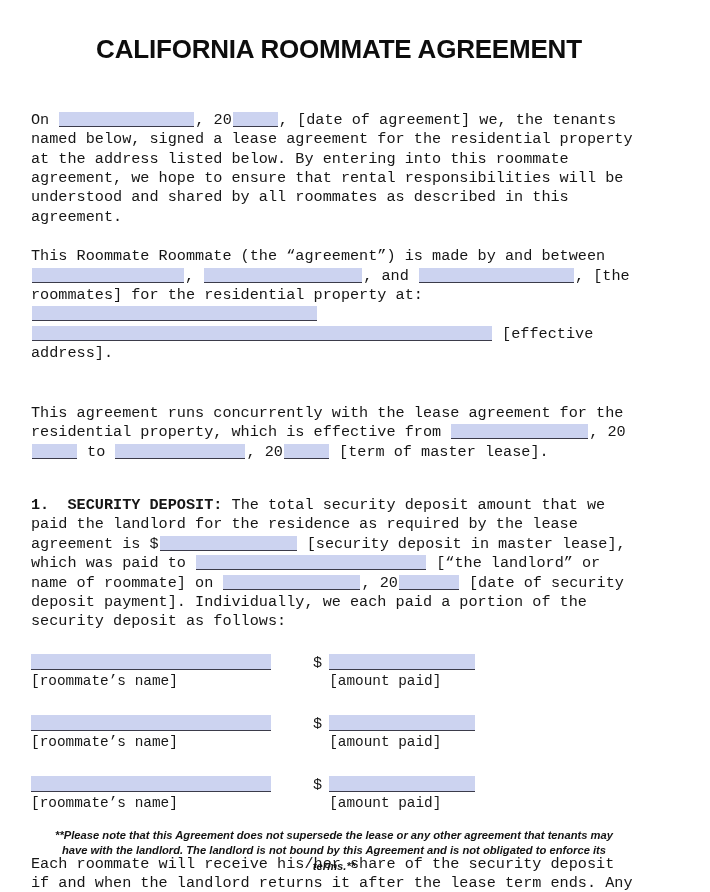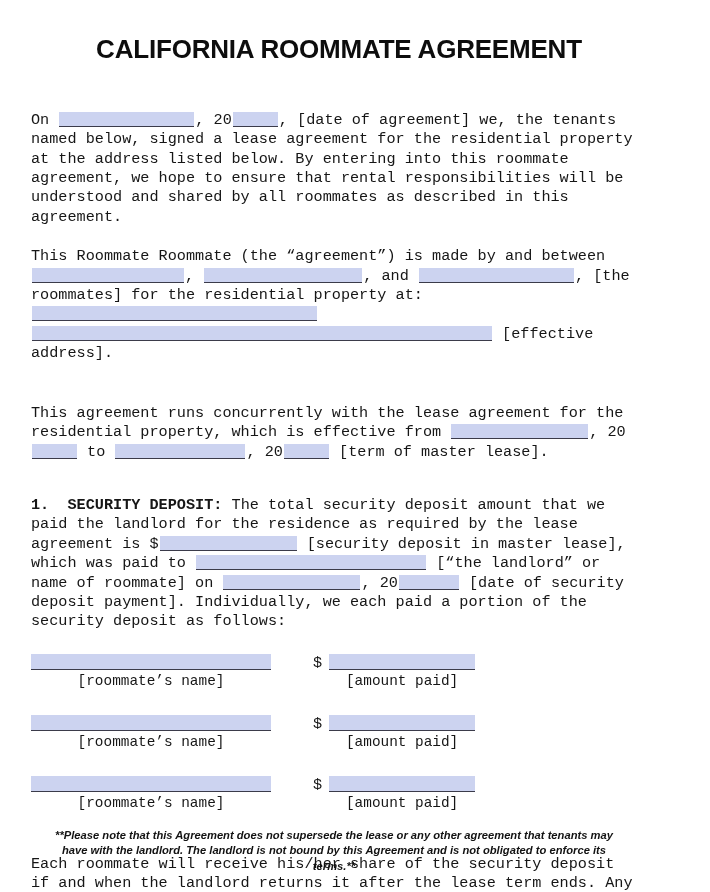--- a/index.html
+++ b/index.html
@@ -89,21 +89,21 @@
   .field-line {
     background: #ccd3f0;
     border-bottom: 1.8px solid #3b3b4a;
     height: 15px;
   }
   .field-name { width: 240px; }
   .field-amt  { width: 146px; }
   .field-cap {
     font-size: 14.4px;
     line-height: 17px;
-    text-align: center;
+    text-align: left;
     margin-top: 3px;
     color: #161616;
   }
   .cap-name { width: 240px; }
   .cap-amt  { width: 146px; }
 
   .footer {
     position: absolute;
     left: 0;
     right: 10px;

